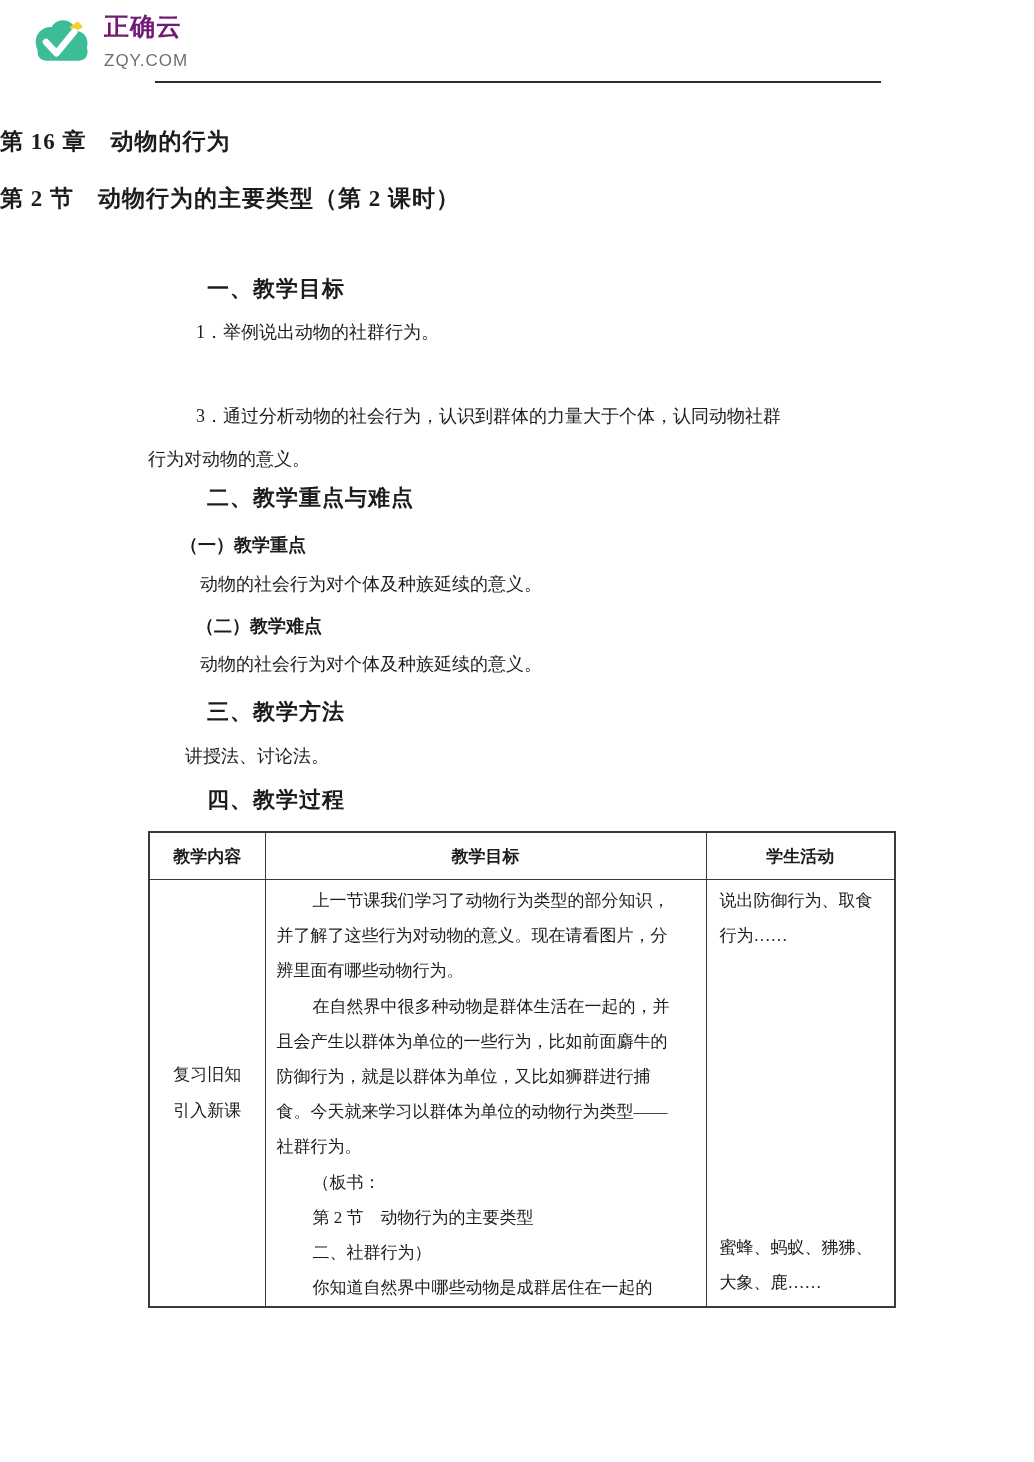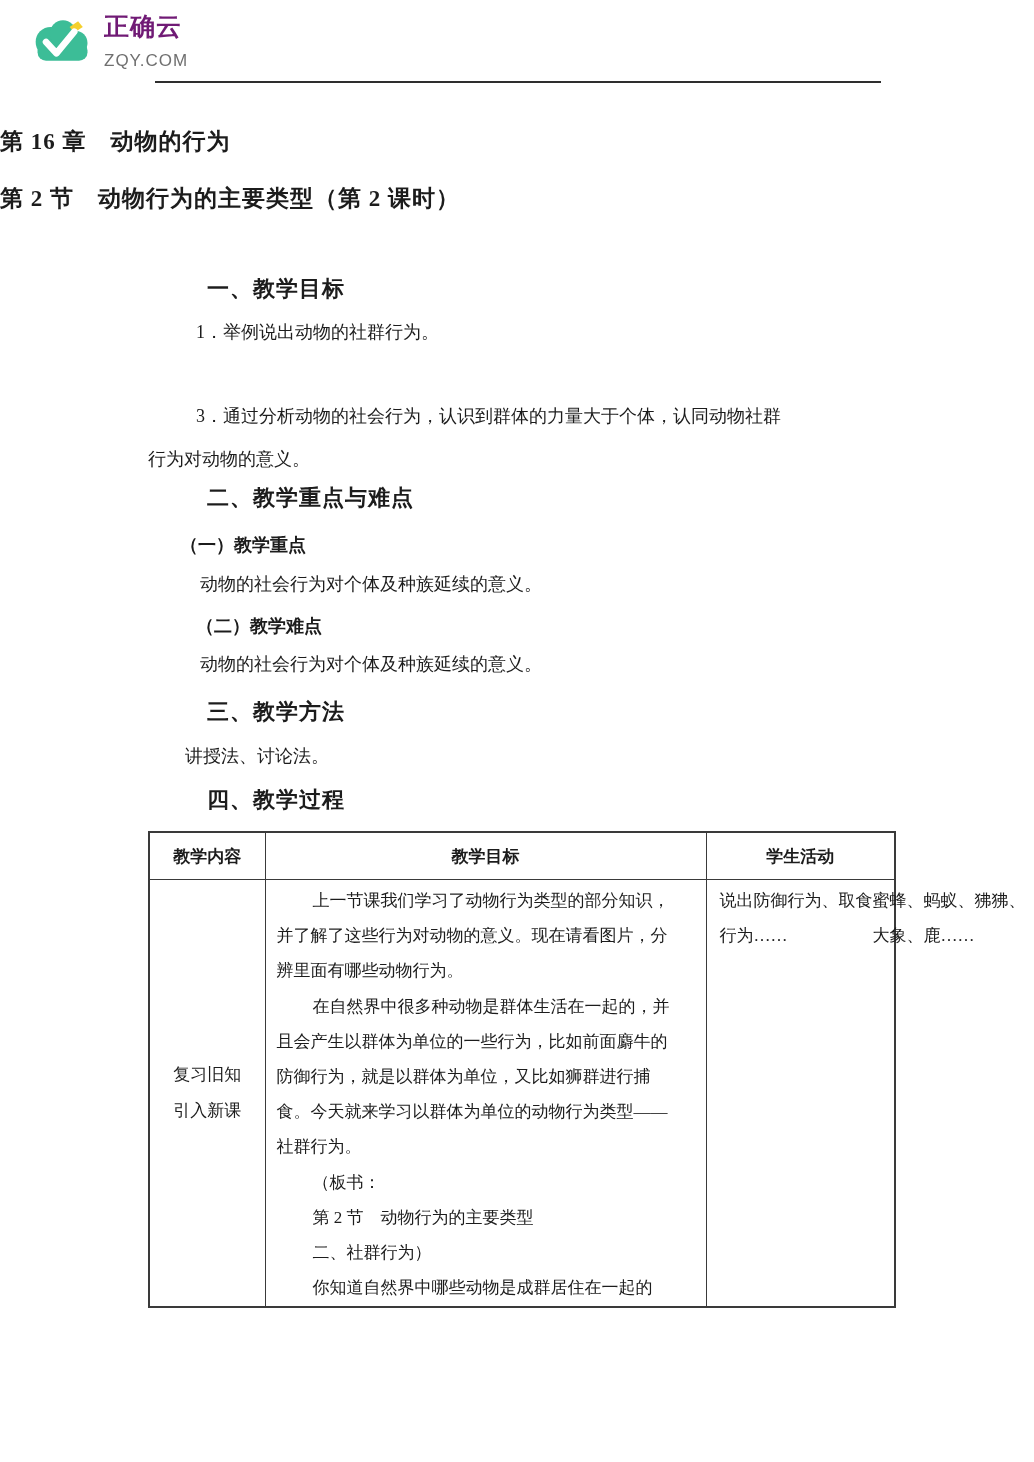--- a/index.html
+++ b/index.html
@@ -54,21 +54,21 @@
   table.lesson th{
     height:44px;font-family:"Liberation Sans", sans-serif;
     font-weight:bold;text-align:center;font-size:17px;
   }
   td.cell-content{vertical-align:middle;text-align:center;line-height:36px;}
   td.cell-teacher{vertical-align:top;}
   td.cell-student{vertical-align:top;}
   .t-lines{padding:2px 10px 0 10px;}
   .t-lines .ln{line-height:35.2px;white-space:nowrap;}
   .t-lines .ti2{padding-left:36px;}
-  .s-flex{display:flex;flex-direction:row;justify-content:space-between;
+  .s-flex{display:flex;flex-direction:column;justify-content:space-between;
           height:417px;padding:2px 8px 2px 12px;}
   .s-flex .ln{line-height:35.2px;white-space:nowrap;}
 </style>
 </head>
 <body>
 
 <div class="page">
 
   <div class="brand">
     <svg viewBox="0 0 70 60">

